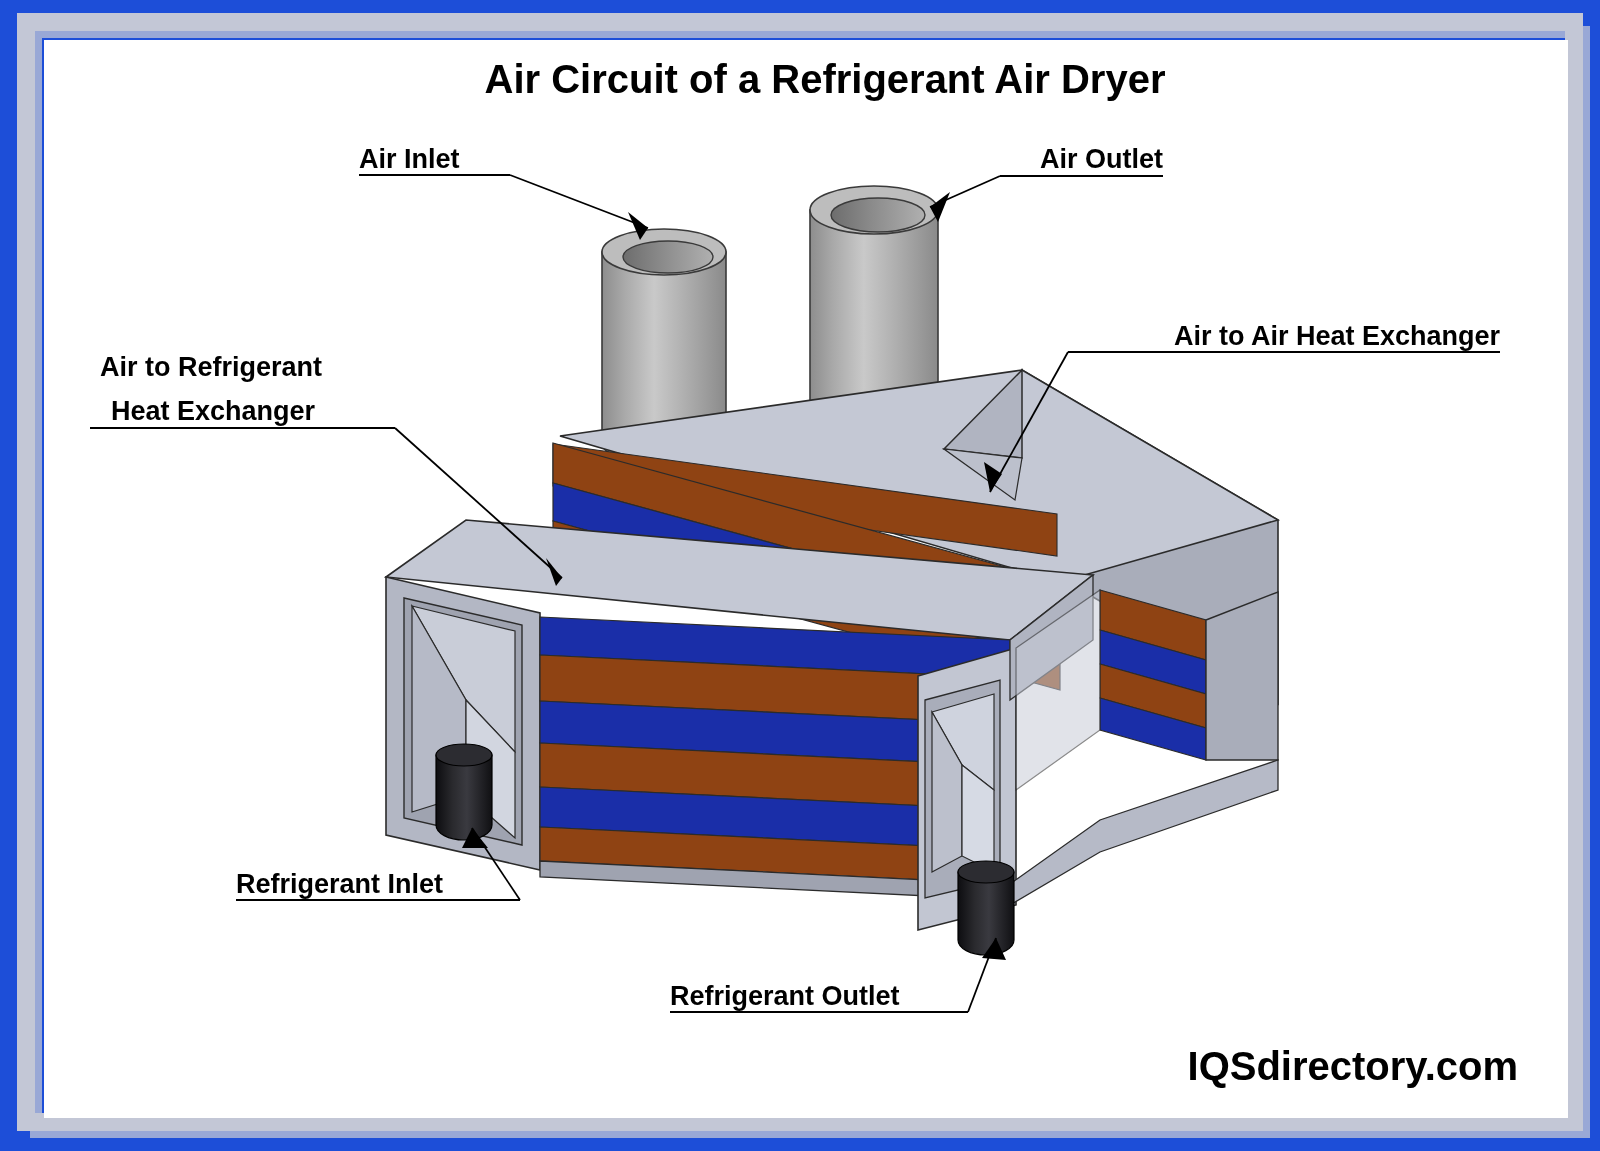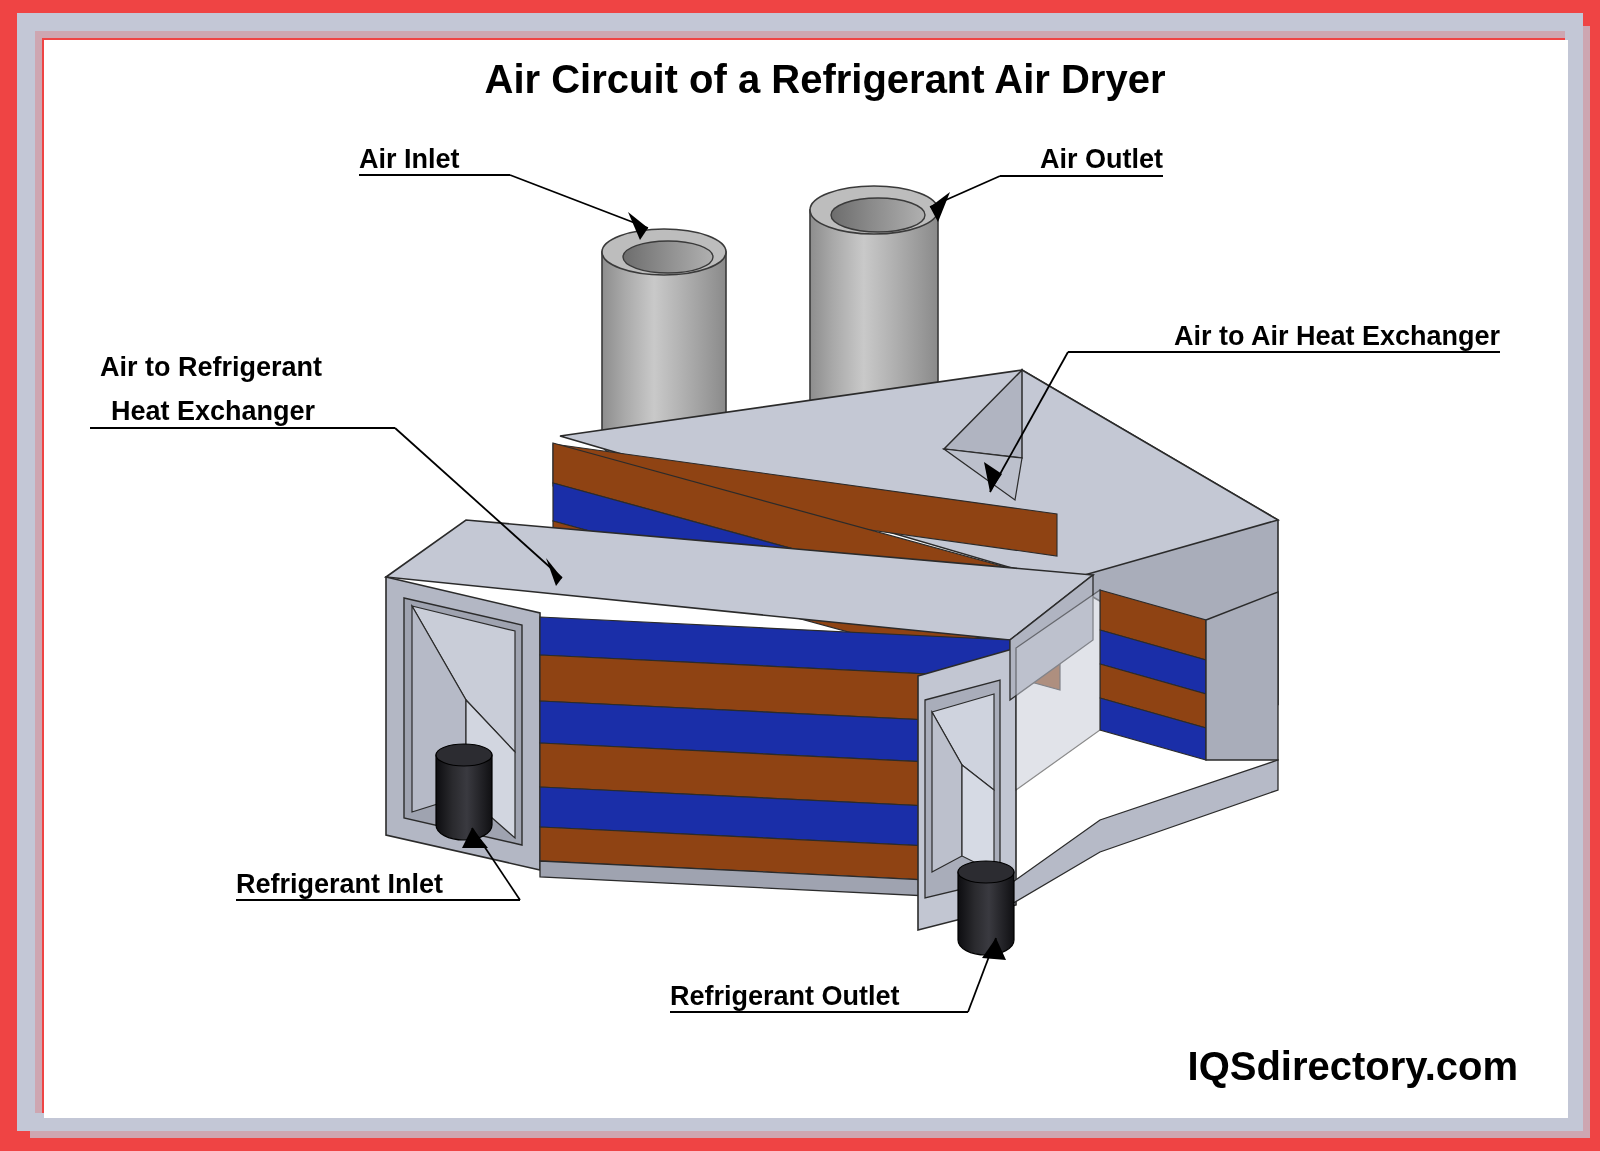--- a/index.html
+++ b/index.html
@@ -1,20 +1,20 @@
 <!DOCTYPE html>
 <html><head>
 <meta charset="utf-8">
 <style>
   html,body{margin:0;padding:0;background:#ffffff;}
   body{
     width:1600px;height:1151px;position:relative;overflow:hidden;
     font-family:"Liberation Sans", sans-serif;
   }
-  #stage{position:absolute;inset:0;width:1600px;height:1151px;background:#ef4444;}
+  #stage{position:absolute;inset:0;width:1600px;height:1151px;background:#1d4ed8;}
   svg#diagram{position:absolute;left:0;top:0;width:1600px;height:1151px;display:block;}
   .lbl{font-family:"Liberation Sans", sans-serif;font-weight:bold;fill:#000000;}
   .title{font-size:40px;}
   .callout{font-size:27px;}
   .wm{font-size:40px;}
 </style>
 </head>
 <body>
 
 <div id="stage">

